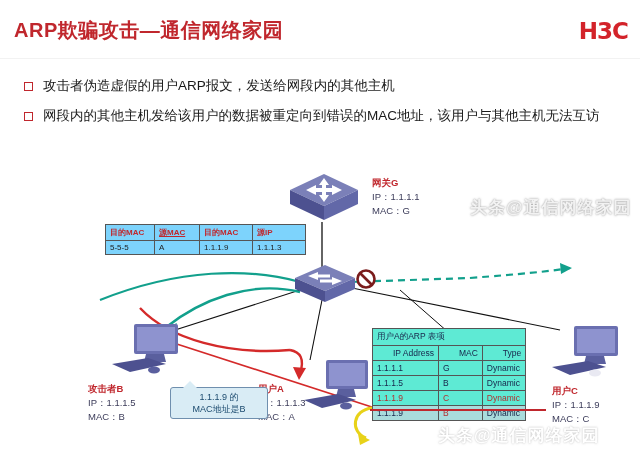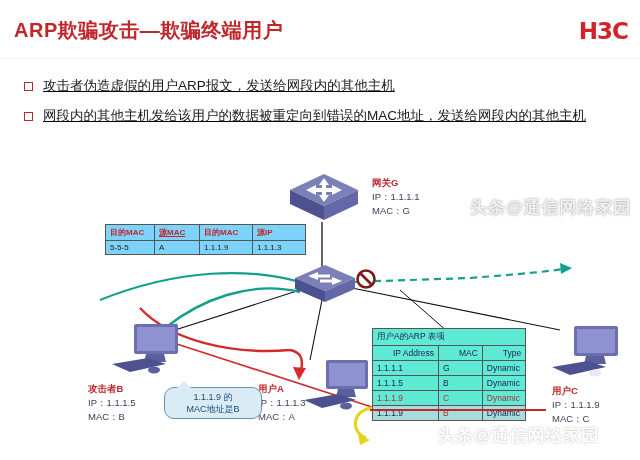--- a/index.html
+++ b/index.html
@@ -16,21 +16,21 @@
     white-space:nowrap;
   }
   .logo{
     position:absolute;right:12px;top:18px;
     font-size:23px;font-weight:bold;color:#d3232a;letter-spacing:-1px;
     font-family:"DejaVu Sans",sans-serif;
   }
   .hrule{position:absolute;left:0;right:0;top:58px;height:1px;background:#f2f2f2;}
 
   
-  .bullets{position:absolute;left:24px;top:76px;right:20px;text-decoration:underline;}
+  .bullets{position:absolute;left:24px;top:76px;right:20px;}
   .bullet{display:flex;align-items:flex-start;margin-bottom:9px;}
   .bsq{
     width:7px;height:7px;border:1.5px solid #c0272d;background:#fff;
     margin-top:6px;margin-right:10px;flex:0 0 auto;
   }
   .btext{font-size:13.5px;color:#1a1a1a;line-height:1.55;}
 
   
   .diagram{position:absolute;left:0;top:160px;width:640px;height:300px;}
   .diagram svg.wires{position:absolute;left:0;top:0;width:640px;height:300px;}
@@ -55,22 +55,22 @@
   .pkt td.w4{width:44px;}
 
   
   .note{
     position:absolute;left:128px;top:268px;width:120px;
     font-size:9px;line-height:1.45;color:#c0272d;font-weight:bold;
   }
 
   
   .callout{
-    position:absolute;left:164px;top:387px;width:92px;
-    border:1px solid #6f8fae;background:#d9ecf5;border-radius:10px;
+    position:absolute;left:170px;top:387px;width:92px;
+    border:1px solid #6f8fae;background:#d9ecf5;border-radius:3px;
     text-align:center;font-size:9px;color:#1b4a6e;line-height:1.35;padding:3px 2px;
   }
   .callout .tail{
     position:absolute;left:12px;top:-7px;width:0;height:0;
     border-left:7px solid transparent;border-right:7px solid transparent;
     border-bottom:7px solid #d9ecf5;
   }
 
   
   .arp{
@@ -93,32 +93,32 @@
     text-shadow:0 0 2px rgba(120,120,120,.55);
     font-size:17px;letter-spacing:1px;pointer-events:none;
   }
   .wm.low{color:#f2f2f2;text-shadow:0 0 2px rgba(90,90,90,.7);}
 </style>
 </head>
 <body>
 
 <div class="slide">
 
-  <div class="title">ARP欺骗攻击—欺骗终端用户</div>
+  <div class="title">ARP欺骗攻击—通信网络家园</div>
   <div class="logo">H3C</div>
   <div class="hrule"></div>
 
   <div class="bullets">
     <div class="bullet">
       <div class="bsq"></div>
       <div class="btext">攻击者伪造虚假的用户ARP报文，发送给网段内的其他主机</div>
     </div>
     <div class="bullet">
       <div class="bsq"></div>
-      <div class="btext">网段内的其他主机发给该用户的数据被重定向到错误的MAC地址，发送给网段内的其他主机</div>
+      <div class="btext">网段内的其他主机发给该用户的数据被重定向到错误的MAC地址，该用户与其他主机无法互访</div>
     </div>
   </div>
 
   <div class="diagram">
 
     <svg class="wires" viewBox="0 0 640 300">
 
       <line x1="322" y1="62" x2="322" y2="110" stroke="#111" stroke-width="1.3"></line>
 
       <line x1="300" y1="130" x2="150" y2="178" stroke="#111" stroke-width="1.1"></line>

